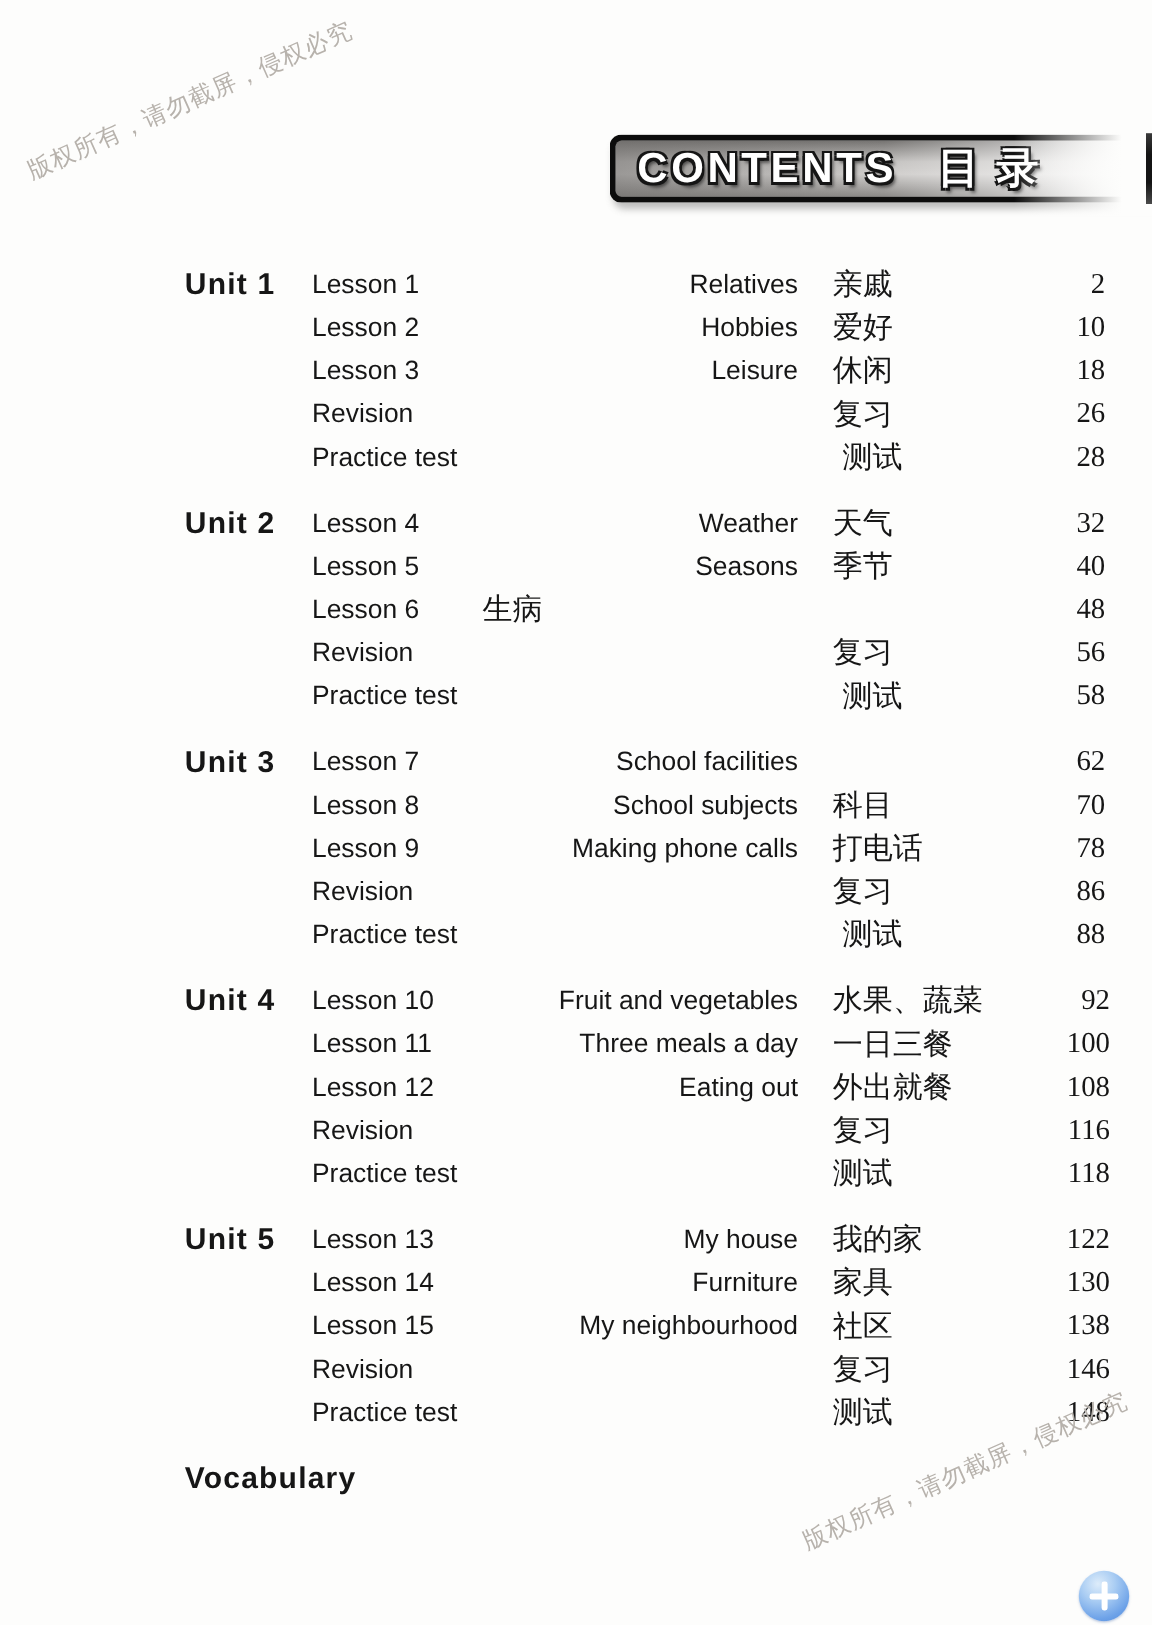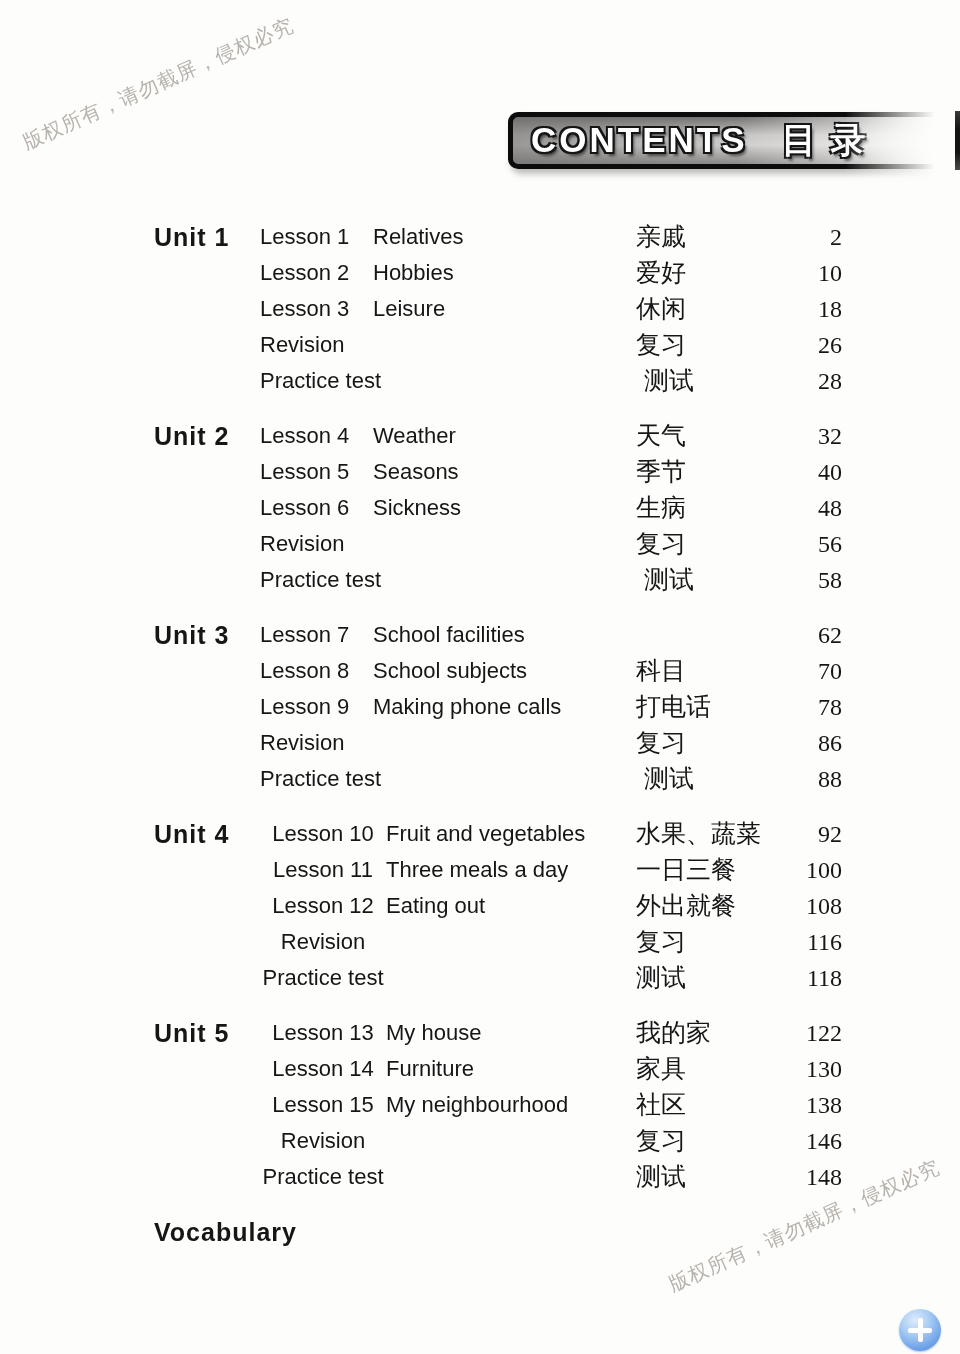--- a/index.html
+++ b/index.html
@@ -75,24 +75,24 @@
   .toc { position:absolute; left:154px; top:219px; width:688px; }
   .unit { display:flex; margin-bottom:19px; }
   .unit-label {
     flex:0 0 106px;
     font-size:25px;
     font-weight:900;
     letter-spacing:1px;
     line-height:36px;
   }
   .rows { flex:1; }
-  .row { display:flex; line-height:36px; font-size:22px; }
+  .row { display:flex; line-height:36px; font-size:22px;gap:29px; }
   .lesson { flex:0 0 113px; white-space:nowrap; }
-  .unit.wide .lesson { flex:0 0 126px;text-align:center; }
-  .title { flex:0 0 263px; white-space:nowrap; }
+  .unit.wide .lesson { flex:0 0 126px; }
+  .title { flex:0 0 263px; white-space:nowrap;text-align:right; }
   .unit.wide .title { flex:0 0 250px; }
   .zh {
     flex:0 0 166px;
     font-size:25px;
     font-family:"DejaVu Serif", serif;
     white-space:nowrap;
   }
   .page {
     flex:1;
     text-align:right;
@@ -186,21 +186,20 @@
         <span class="page">32</span>
       </div>
       <div class="row">
         <span class="lesson">Lesson 5</span>
         <span class="title">Seasons</span>
         <span class="zh">季节</span>
         <span class="page">40</span>
       </div>
       <div class="row">
         <span class="lesson">Lesson 6</span>
-        <span class="title">Sickness</span>
         <span class="zh">生病</span>
         <span class="page">48</span>
       </div>
       <div class="row">
         <span class="lesson">Revision</span>
         <span class="title"></span>
         <span class="zh">复习</span>
         <span class="page">56</span>
       </div>
       <div class="row">

